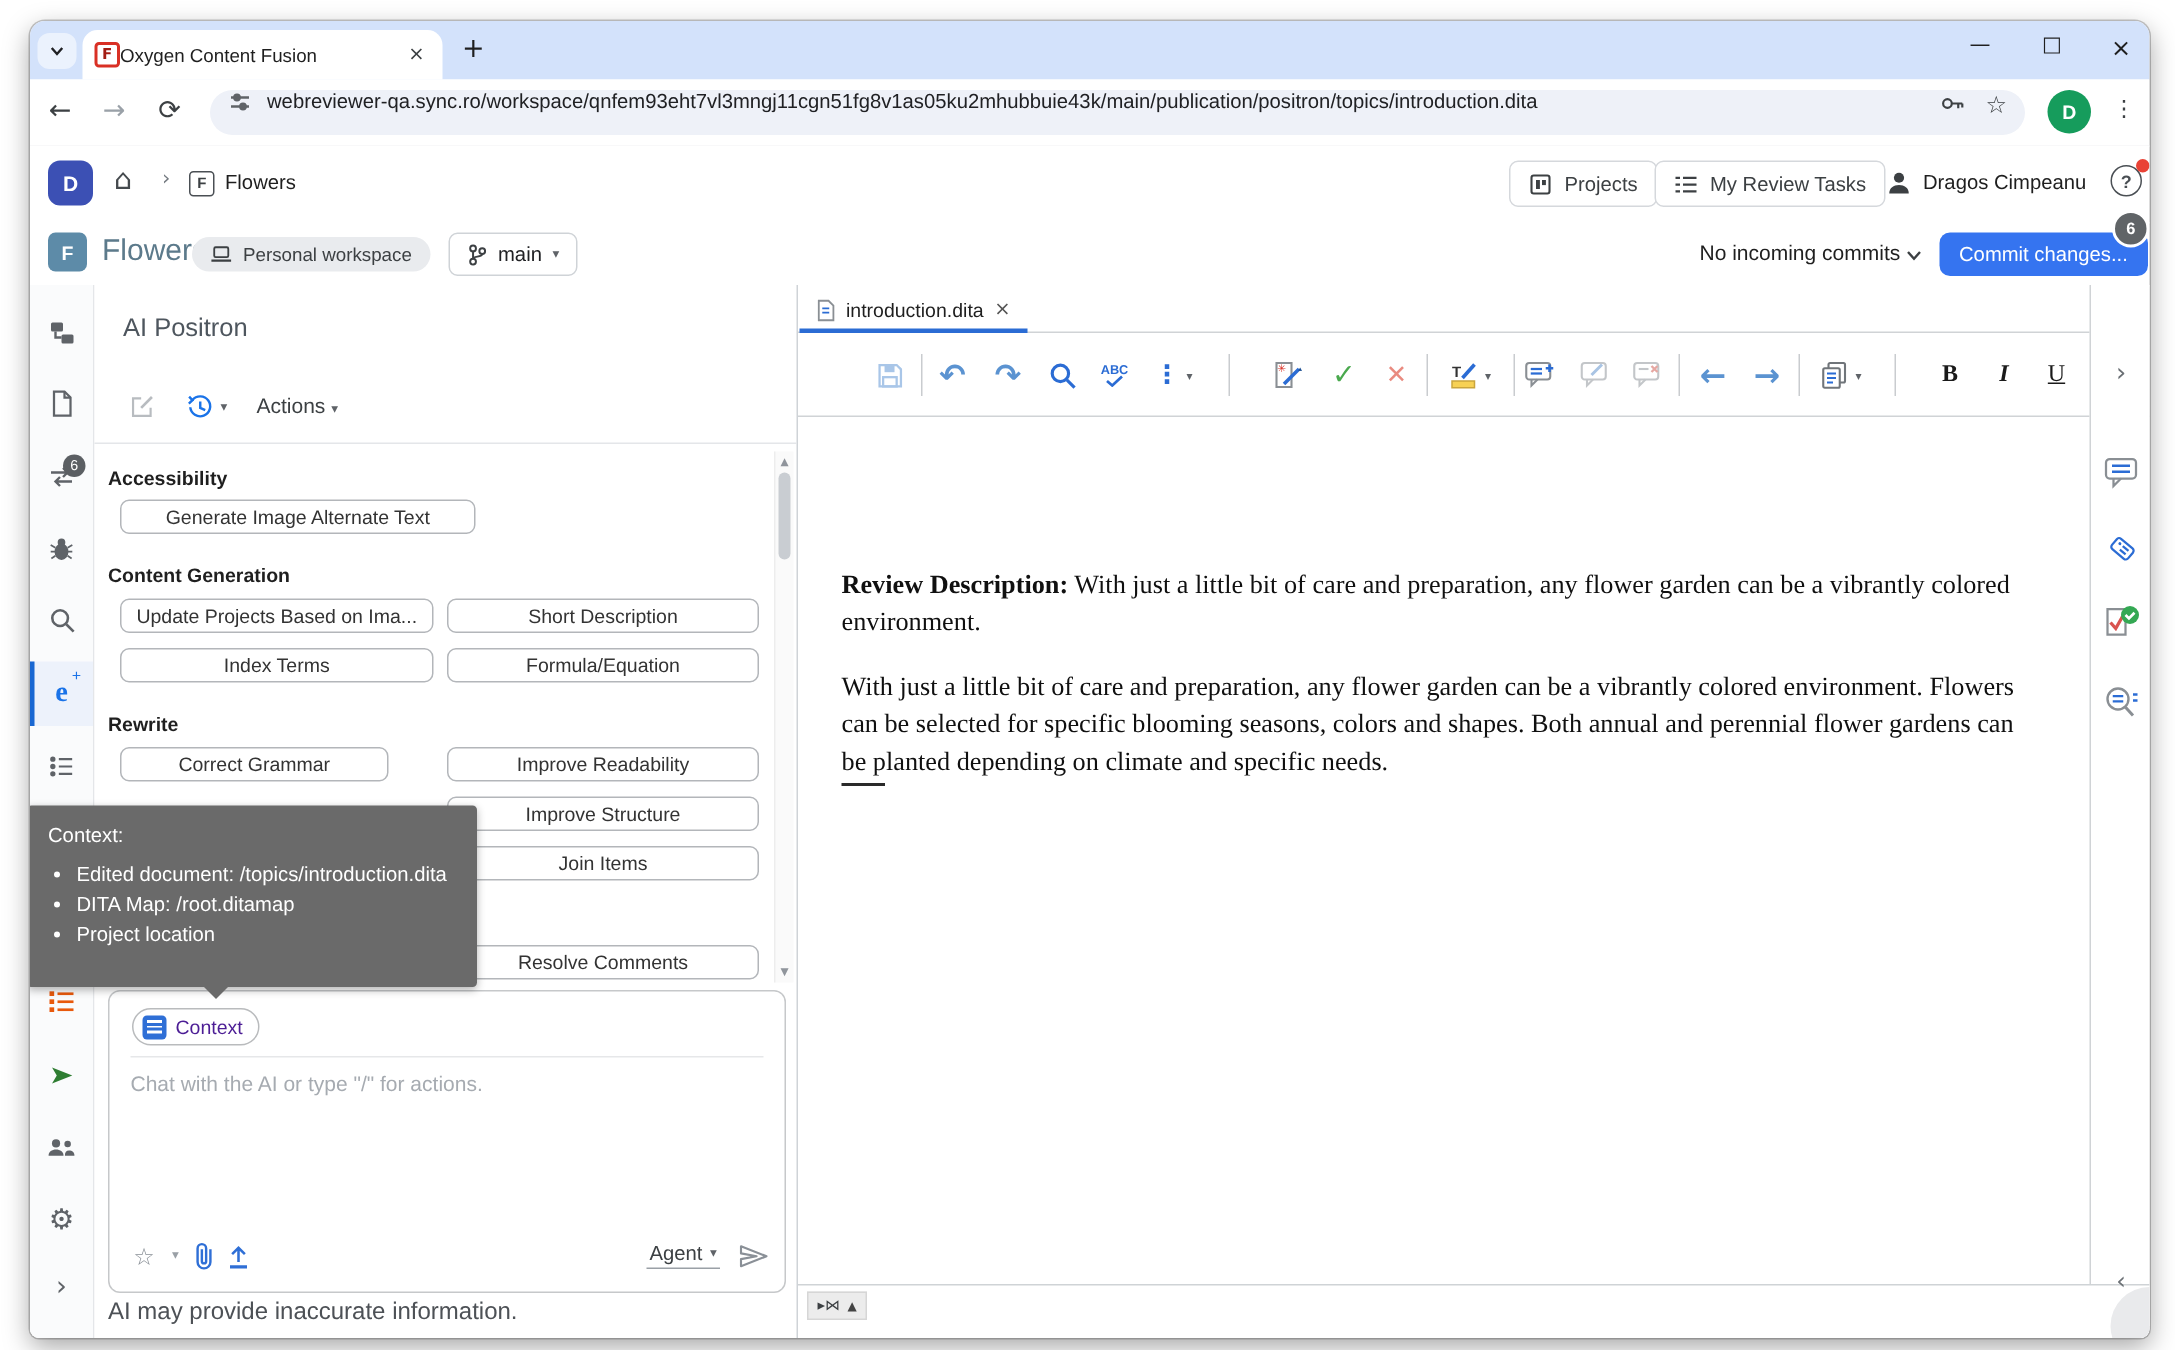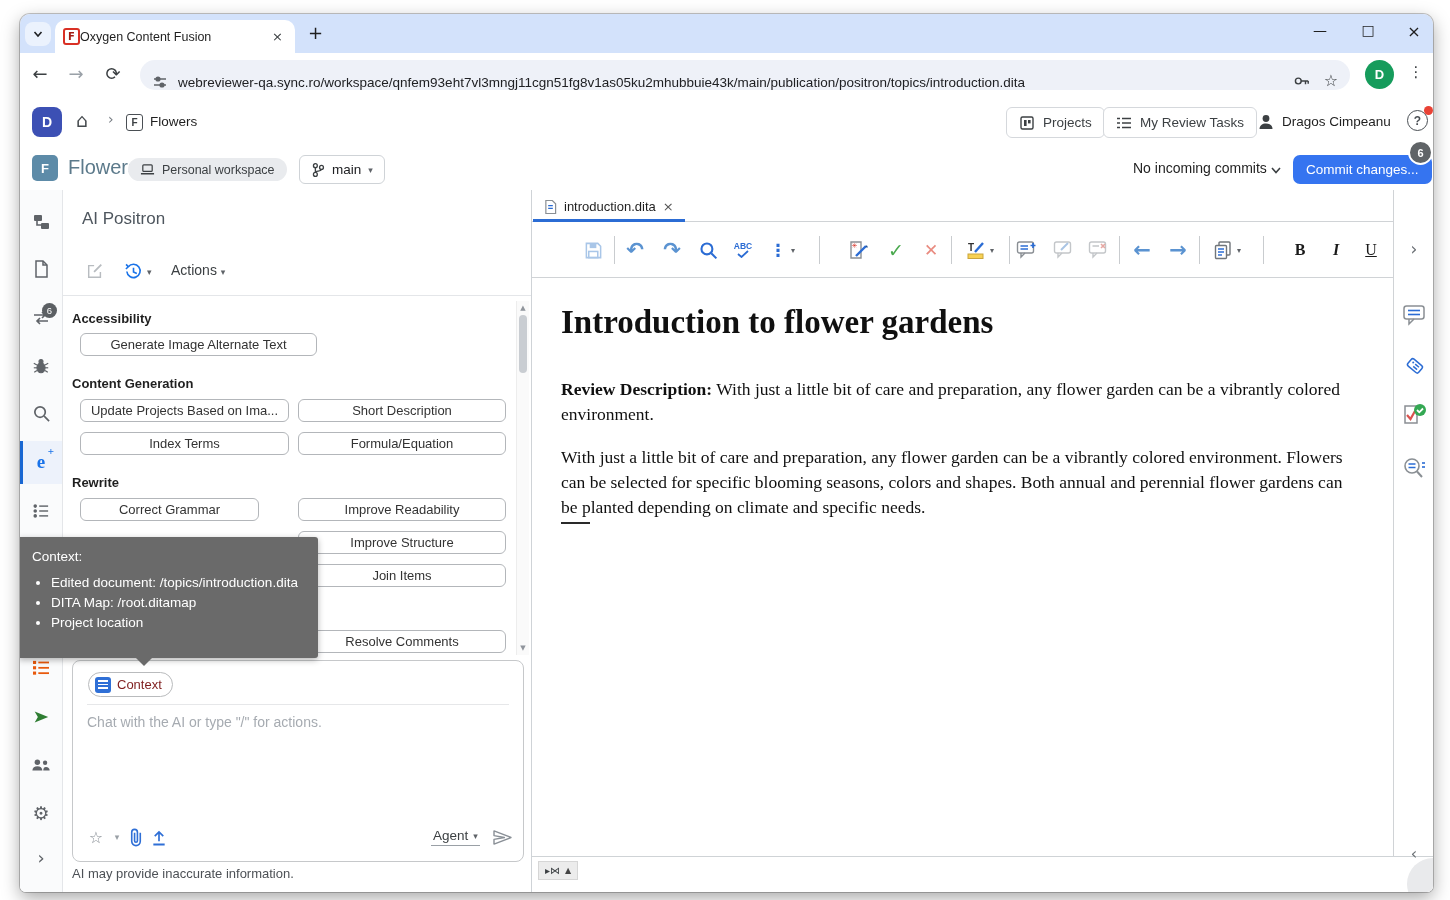--- a/index.html
+++ b/index.html
@@ -20,21 +20,21 @@
   .favicon{width:17px;height:17px;border:2px solid #d93025;border-radius:3px;box-sizing:border-box;
            display:flex;align-items:center;justify-content:center;font-size:10px;font-weight:bold;color:#a31d14;background:#fff}
   .btab-title{flex:1;font-size:12.5px;color:#1f1f1f;margin-left:0;white-space:nowrap;overflow:hidden}
   .btab-close{font-size:13px;color:#3c4043;padding:0 4px}
   .newtab{position:absolute;left:288px;top:8px;font-size:18px;color:#1f1f1f}
   .winctl{position:absolute;top:8px;width:28px;text-align:center;font-size:14px;color:#1f1f1f}
   
   .navbar{position:absolute;left:0;top:39px;width:100%;height:44px;background:#fff;border-bottom:1px solid #e1e4e8}
   .navico{position:absolute;top:10px;font-size:18px;color:#3c4043;width:24px;text-align:center}
   .omnibox{position:absolute;left:120px;top:7px;width:1210px;height:30px;border-radius:15px;background:#eef1f8;
-           display:flex;align-items:flex-end;box-sizing:border-box;padding:0 12px}
+           display:flex;align-items:flex-start;box-sizing:border-box;padding:0 12px}
   .urltext{flex:1;font-size:13.5px;color:#202124;margin-left:10px;white-space:nowrap;overflow:hidden}
   .profile{position:absolute;left:1345px;top:7px;width:29px;height:29px;border-radius:50%;background:#169c5c;
            color:#fff;font-size:13px;font-weight:bold;display:flex;align-items:center;justify-content:center}
   
   .apphdr{position:absolute;left:0;top:83px;width:100%;height:51px;background:#fff;border-bottom:1px solid #f0f1f3}
   .davatar{position:absolute;left:12px;top:10px;width:30px;height:30px;border-radius:8px;background:#3c50b4;
            color:#fff;font-weight:bold;font-size:14px;display:flex;align-items:center;justify-content:center}
   .fbadge{width:17px;height:17px;border:1.5px solid #4a4f54;border-radius:3px;box-sizing:border-box;
           display:flex;align-items:center;justify-content:center;font-size:10px;font-weight:bold;color:#3c4043}
   .hbtn{position:absolute;top:10px;height:31px;border:1px solid #d5d8dc;border-radius:6px;background:#fff;
@@ -77,30 +77,30 @@
   .tooltip{position:absolute;left:-2px;top:347px;width:300px;height:121px;background:#6a6a6a;border-radius:3px;
            color:#fff;box-sizing:border-box;padding:12px 14px 8px;z-index:30;box-shadow:0 2px 6px rgba(0,0,0,.3)}
   .tooltip .tt-title{font-size:13.5px;margin-bottom:11px}
   .tooltip ul{margin:0;padding-left:19px}
   .tooltip li{font-size:13.5px;margin-bottom:5px}
   .tt-arrow{position:absolute;left:116px;top:468px;width:0;height:0;border:8px solid transparent;border-top-color:#6a6a6a;z-index:30}
   
   .chatbox{position:absolute;left:9px;top:470px;width:452px;height:202px;border:1px solid #c6c8ca;border-radius:8px;
            background:#fff;box-sizing:border-box}
   .ctxchip{position:absolute;left:15px;top:11px;height:25px;border:1px solid #b9bbbd;border-radius:13px;display:flex;
-           align-items:center;gap:6px;padding:0 10px 0 6px;font-size:13px;color:#7f1d1d;box-sizing:border-box}
+           align-items:center;gap:6px;padding:0 10px 0 6px;font-size:13px;color:#4c1d95;box-sizing:border-box}
   .chipico{width:16px;height:16px;border-radius:3px;background:#2f6fd6;display:flex;flex-direction:column;
            align-items:center;justify-content:center;gap:2px}
   .chipico i{display:block;width:10px;height:1.5px;background:#fff}
   .chatdiv{position:absolute;left:14px;right:14px;top:43px;height:1px;background:#e6e7e9}
   .chatph{position:absolute;left:14px;top:53px;font-size:14px;color:#a6abb1}
   .chatftr{position:absolute;left:0;right:0;bottom:10px;height:26px}
   .cfi{position:absolute;top:0;width:22px;height:24px;display:flex;align-items:center;justify-content:center}
   .agent{position:absolute;left:358px;top:3px;font-size:13.5px;color:#3c4043;border-bottom:1px solid #9aa0a6;padding:0 2px 2px 2px;display:flex;gap:5px;align-items:center}
-  .ai-disc{position:absolute;left:9px;top:676px;font-size:13px;color:#4d5156}
+  .ai-disc{position:absolute;left:9px;top:676px;font-size:16px;color:#4d5156}
   
   .edcol{position:absolute;left:511px;top:0;width:902px;height:702px;background:#fff;border-left:1px solid #cfd3d7;box-sizing:border-box}
   .edtabbar{position:absolute;left:0;top:0;width:100%;height:32px;border-bottom:1px solid #d0d3d6;box-sizing:border-box}
   .edtab{position:absolute;left:6px;top:4px;height:25px;display:flex;align-items:center;gap:7px;padding:0 6px;font-size:13px;color:#1f1f1f}
   .edtabline{position:absolute;left:1px;top:29px;width:152px;height:3px;background:#2b6cd4}
   .edtoolbar{position:absolute;left:0;top:32px;width:100%;height:56px;border-bottom:1px solid #d0d3d6;box-sizing:border-box}
   .tbi{position:absolute;top:16px;width:24px;height:24px;display:flex;align-items:center;justify-content:center}
   .tbsep{position:absolute;top:14px;width:1px;height:28px;background:#c9cccf}
   .tbcaret{position:absolute;top:24px;font-size:8px;color:#5f6368}
   .doc-title{position:absolute;left:29px;top:114px;font-family:"Liberation Serif","DejaVu Serif",serif;
@@ -551,21 +551,20 @@
               </g>
             </svg>
         </div>
         <div class="tbcaret glyph" style="left:705px">▾</div>
         <div class="tbsep" style="left:731px"></div>
         <div class="tbi" style="left:756px;font-family:'Liberation Serif',serif;font-size:16px;font-weight:bold;color:#1a1a1a">B</div>
         <div class="tbi" style="left:792px;font-family:'Liberation Serif',serif;font-size:16px;font-style:italic;font-weight:bold;color:#1a1a1a">I</div>
         <div class="tbi" style="left:827px;font-family:'Liberation Serif',serif;font-size:16px;text-decoration:underline;color:#1a1a1a">U</div>
       </div>
 
-      <h1 class="doc-title">Introduction to flower gardens</h1>
       <p class="doc-p" style="top:187px"><b>Review Description:</b><span> With just a little bit of care and preparation, any flower garden can be a vibrantly colored environment.</span></p>
       <p class="doc-p" style="top:255px">With just a little bit of care and preparation, any flower garden can be a vibrantly colored environment. Flowers can be selected for specific blooming seasons, colors and shapes. Both annual and perennial flower gardens can be planted depending on climate and specific needs.</p>
       <div class="caretline"></div>
 
       <div class="edstatus">
         <div class="fragbox">
           <span class="glyph" style="font-size:10px;color:#3c4043">▸⋈</span>
           <span class="glyph" style="font-size:8px;color:#444">▲</span>
         </div>
         <svg class="abs" style="left:880px;top:6px" width="14" height="16" viewBox="0 0 14 16">

